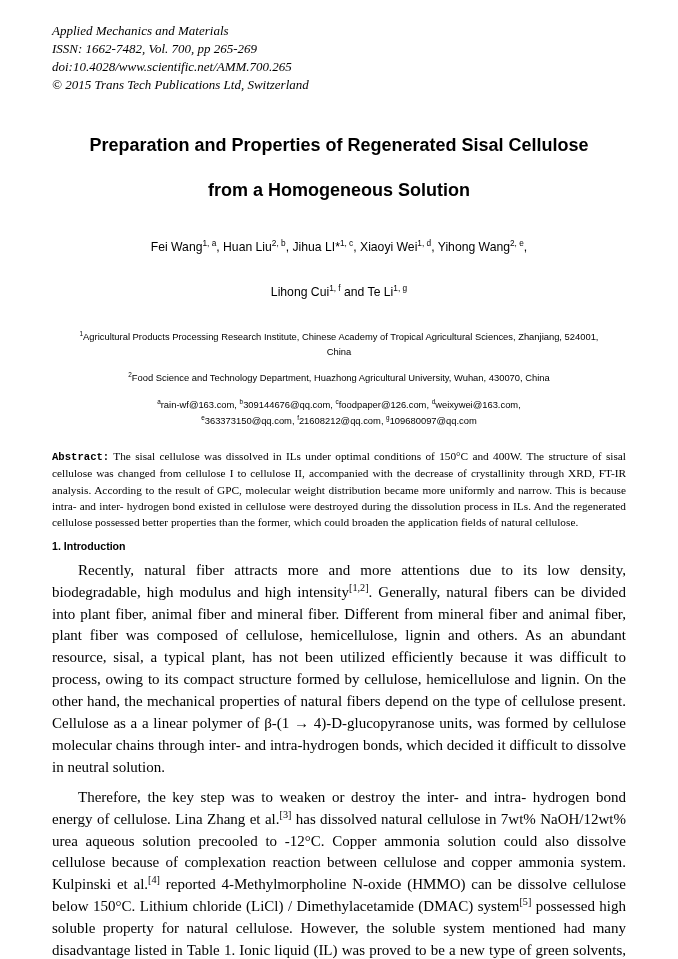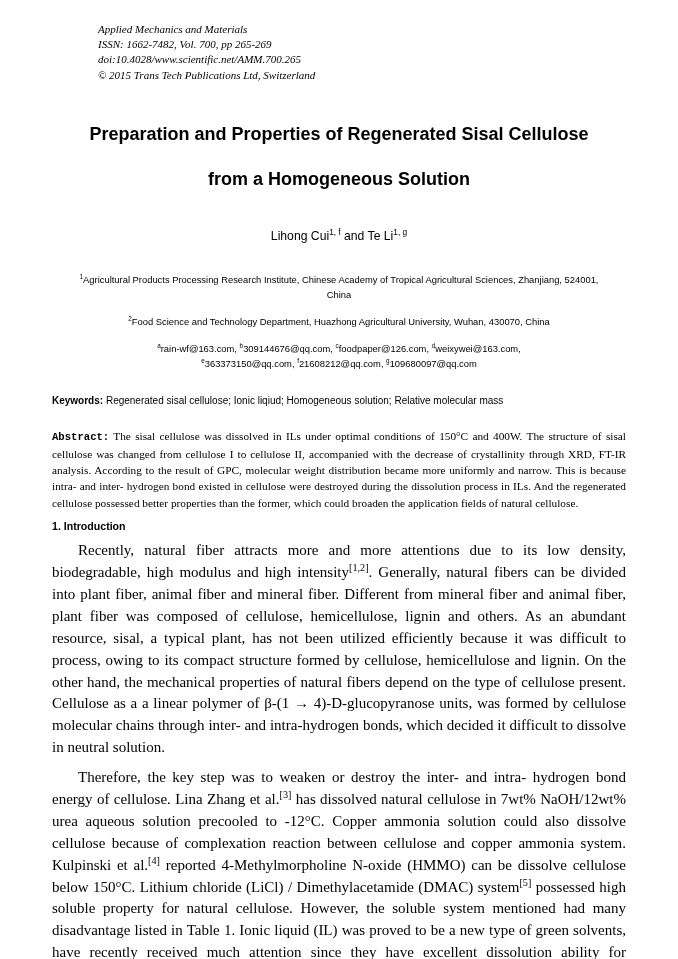--- a/index.html
+++ b/index.html
@@ -19,23 +19,22 @@
     color: #000000;
     overflow: hidden;
   }
 
   
   .header {
     display: flex;
     justify-content: space-between;
     align-items: flex-start;
     font-style: italic;
-    font-size: 11px;
+    font-size: 13px;
     line-height: 1.38;
-    margin-left: 46px;
   }
   .header-left { text-align: left; }
   .header-right { text-align: right; }
   .header-line { white-space: nowrap; }
 
   
   .title-block {
     text-align: center;
     font-family: "Liberation Sans", sans-serif;
     font-weight: bold;
@@ -115,35 +114,33 @@
       <div class="header-line">© 2015 Trans Tech Publications Ltd, Switzerland</div>
     </div>
   </div>
 
   <div class="title-block">
     <div>Preparation and Properties of Regenerated Sisal Cellulose</div>
     <div class="title-line2">from a Homogeneous Solution</div>
   </div>
 
   <div class="authors">
+    <div id="author-line-1"><span>Fei Wang</span><sup>1, a</sup><span>, Huan Liu</span><sup>2, b</sup><span>, Jihua LI*</span><sup>1, c</sup><span>, Xiaoyi Wei</span><sup>1, d</sup><span>, Yihong Wang</span><sup>2, e</sup><span>,</span></div>
     <div class="authors-line2" id="author-line-2"><span>Lihong Cui</span><sup>1, f</sup><span> and Te Li</span><sup>1, g</sup></div>
   </div>
 
   <div class="affils">
     <div class="affil" id="affil-1"><sup>1</sup><span>Agricultural Products Processing Research Institute, Chinese Academy of Tropical Agricultural Sciences, Zhanjiang, 524001, China</span></div>
     <div class="affil" id="affil-2"><sup>2</sup><span>Food Science and Technology Department, Huazhong Agricultural University, Wuhan, 430070, China</span></div>
     <div class="emails">
       <div id="email-line-1"><sup>a</sup><span>rain-wf@163.com, </span><sup>b</sup><span>309144676@qq.com, </span><sup>c</sup><span>foodpaper@126.com, </span><sup>d</sup><span>weixywei@163.com,</span></div>
       <div id="email-line-2"><sup>e</sup><span>363373150@qq.com, </span><sup>f</sup><span>21608212@qq.com, </span><sup>g</sup><span>109680097@qq.com</span></div>
     </div>
   </div>
 
-  <div class="keywords">
-    <b>Keywords:</b><span> Regenerated sisal cellulose; Ionic liqiud; Homogeneous solution; Relative molecular mass</span>
-  </div>
 
   <div class="abstract">
     <b>Abstract:</b><span> The sisal cellulose was dissolved in ILs under optimal conditions of 150°C and 400W. The structure of sisal cellulose was changed from cellulose I to cellulose II, accompanied with the decrease of crystallinity through XRD, FT-IR analysis. According to the result of GPC, molecular weight distribution became more uniformly and narrow. This is because intra- and inter- hydrogen bond existed in cellulose were destroyed during the dissolution process in ILs. And the regenerated cellulose possessed better properties than the former, which could broaden the application fields of natural cellulose.</span>
   </div>
 
   <div class="section-head">1. Introduction</div>
 
   <div class="body-par" id="par-1"><span>Recently, natural fiber attracts more and more attentions due to its low density, biodegradable, high modulus and high intensity</span><sup>[1,2]</sup><span>. Generally, natural fibers can be divided into plant fiber, animal fiber and mineral fiber. Different from mineral fiber and animal fiber, plant fiber was composed of cellulose, hemicellulose, lignin and others. As an abundant resource, sisal, a typical plant, has not been utilized efficiently because it was difficult to process, owing to its compact structure formed by cellulose, hemicellulose and lignin. On the other hand, the mechanical properties of natural fibers depend on the type of cellulose present. Cellulose as a a linear polymer of β-(1 → 4)-D-glucopyranose units, was formed by cellulose molecular chains through inter- and intra-hydrogen bonds, which decided it difficult to dissolve in neutral solution.</span></div>
   <div class="body-par" id="par-2"><span>Therefore, the key step was to weaken or destroy the inter- and intra- hydrogen bond energy of cellulose. Lina Zhang et al.</span><sup>[3]</sup><span> has dissolved natural cellulose in 7wt% NaOH/12wt% urea aqueous solution precooled to -12°C. Copper ammonia solution could also dissolve cellulose because of complexation reaction between cellulose and copper ammonia system. Kulpinski et al.</span><sup>[4]</sup><span> reported 4-Methylmorpholine N-oxide (HMMO) can be dissolve cellulose below 150°C. Lithium chloride (LiCl) / Dimethylacetamide (DMAC) system</span><sup>[5]</sup><span> possessed high soluble property for natural cellulose. However, the soluble system mentioned had many disadvantage listed in Table 1. Ionic liquid (IL) was proved to be a new type of green solvents, have recently received much attention since they have excellent dissolution ability for cellulose.</span></div>
 

